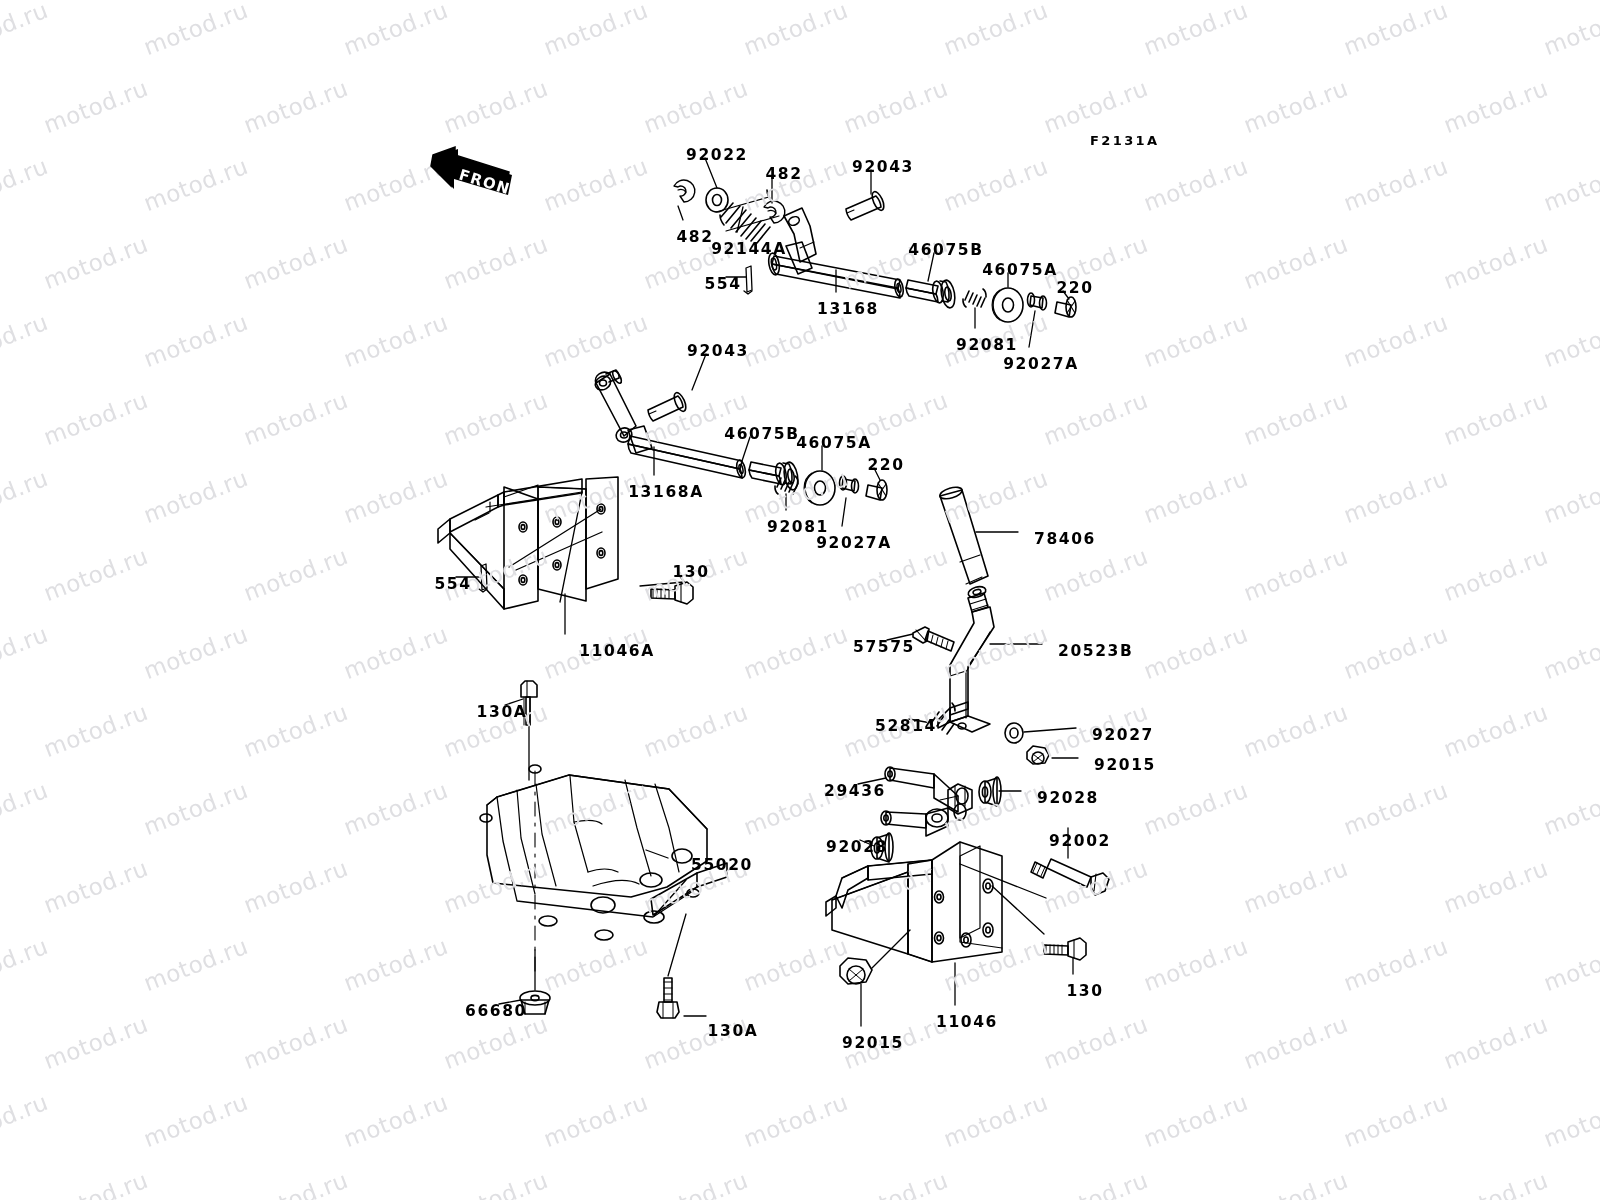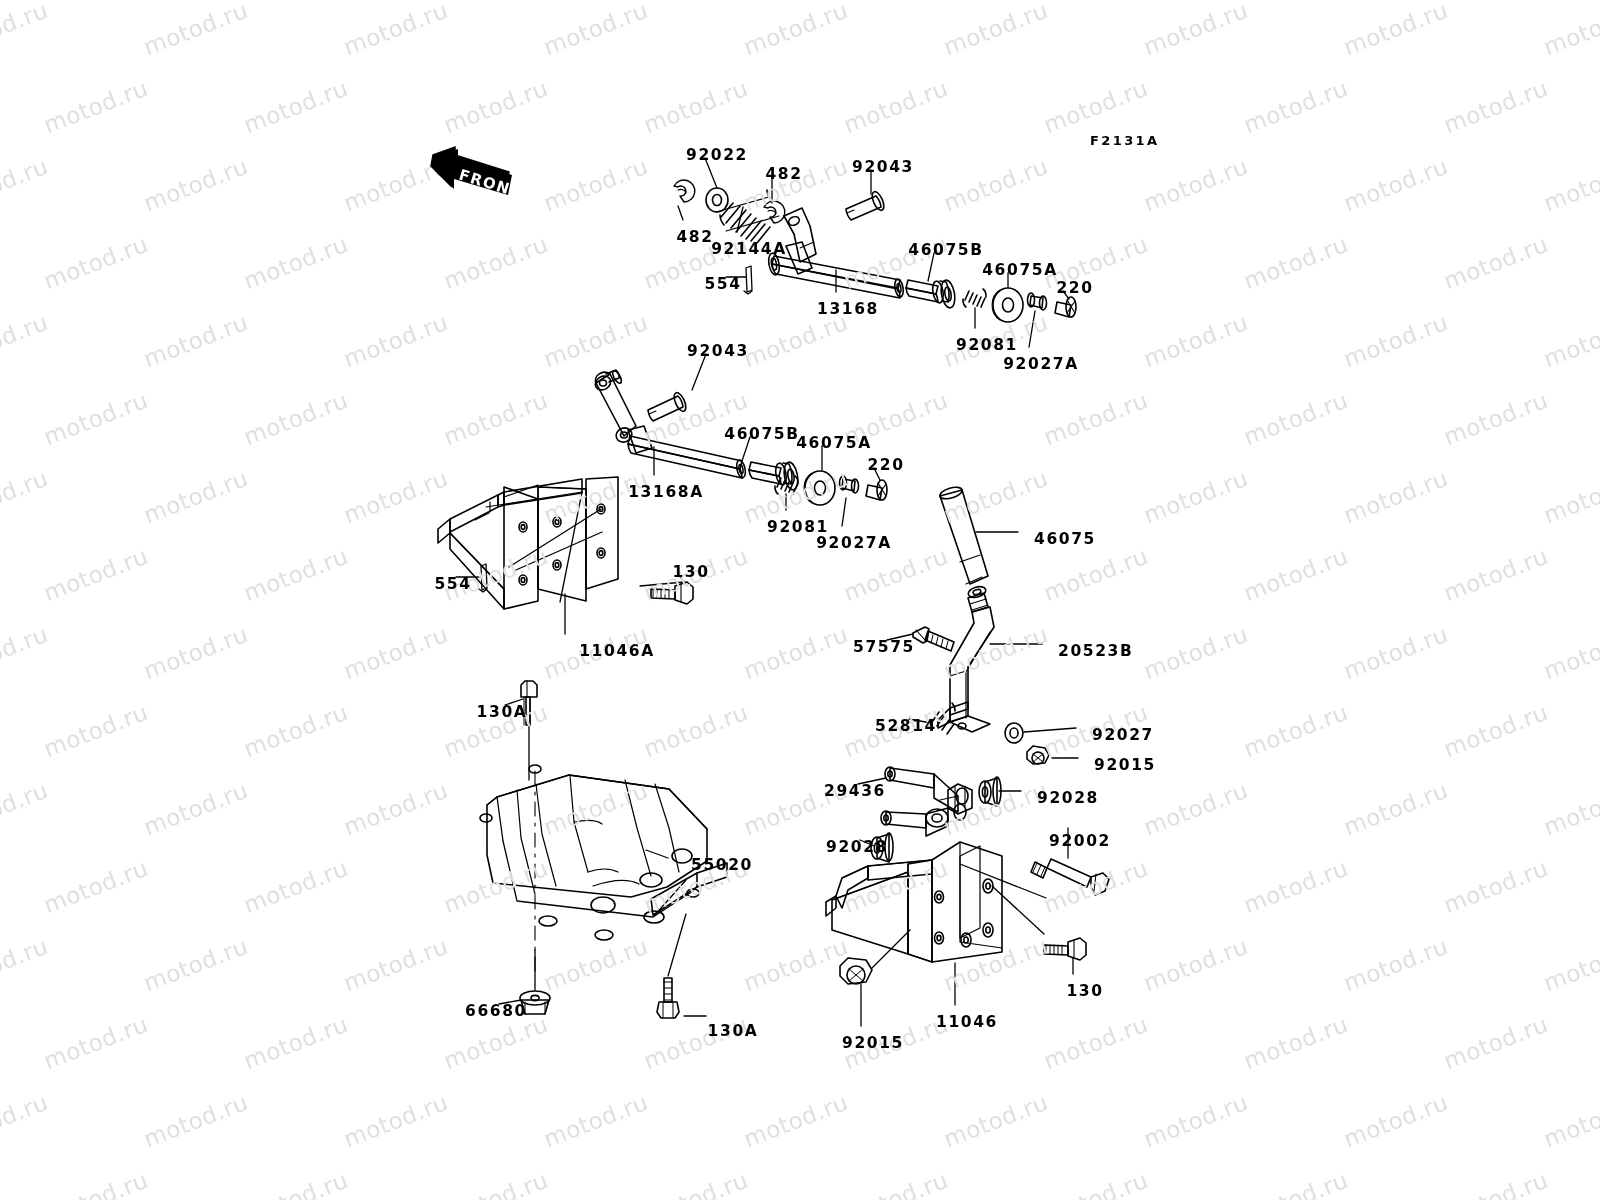--- a/index.html
+++ b/index.html
@@ -631,21 +631,21 @@
       <div class="lbl cen" style="left: 836px; top: 302px;">13168</div>
       <div class="lbl cen" style="left: 975px; top: 338px;">92081</div>
       <div class="lbl cen" style="left: 1029px; top: 357px;">92027A</div>
       <div class="lbl cen" style="left: 706px; top: 344px;">92043</div>
       <div class="lbl cen" style="left: 750px; top: 427px;">46075B</div>
       <div class="lbl cen" style="left: 822px; top: 436px;">46075A</div>
       <div class="lbl cen" style="left: 874px; top: 458px;">220</div>
       <div class="lbl cen" style="left: 654px; top: 485px;">13168A</div>
       <div class="lbl cen" style="left: 786px; top: 520px;">92081</div>
       <div class="lbl cen" style="left: 842px; top: 536px;">92027A</div>
-      <div class="lbl" style="left: 1022px; top: 532px;">46075</div>
+      <div class="lbl" style="left: 1022px; top: 532px;">78406</div>
       <div class="lbl cen" style="left: 441px; top: 577px;">554</div>
       <div class="lbl cen" style="left: 679px; top: 565px;">130</div>
       <div class="lbl cen" style="left: 565px; top: 644px; margin-left: 40px;">11046A</div>
       <div class="lbl cen" style="left: 872px; top: 640px;">57575</div>
       <div class="lbl" style="left: 1046px; top: 644px;">20523B</div>
       <div class="lbl cen" style="left: 490px; top: 705px;">130A</div>
       <div class="lbl cen" style="left: 894px; top: 719px;">52814</div>
       <div class="lbl" style="left: 1080px; top: 728px;">92027</div>
       <div class="lbl" style="left: 1082px; top: 758px;">92015</div>
       <div class="lbl cen" style="left: 843px; top: 784px;">29436</div>

